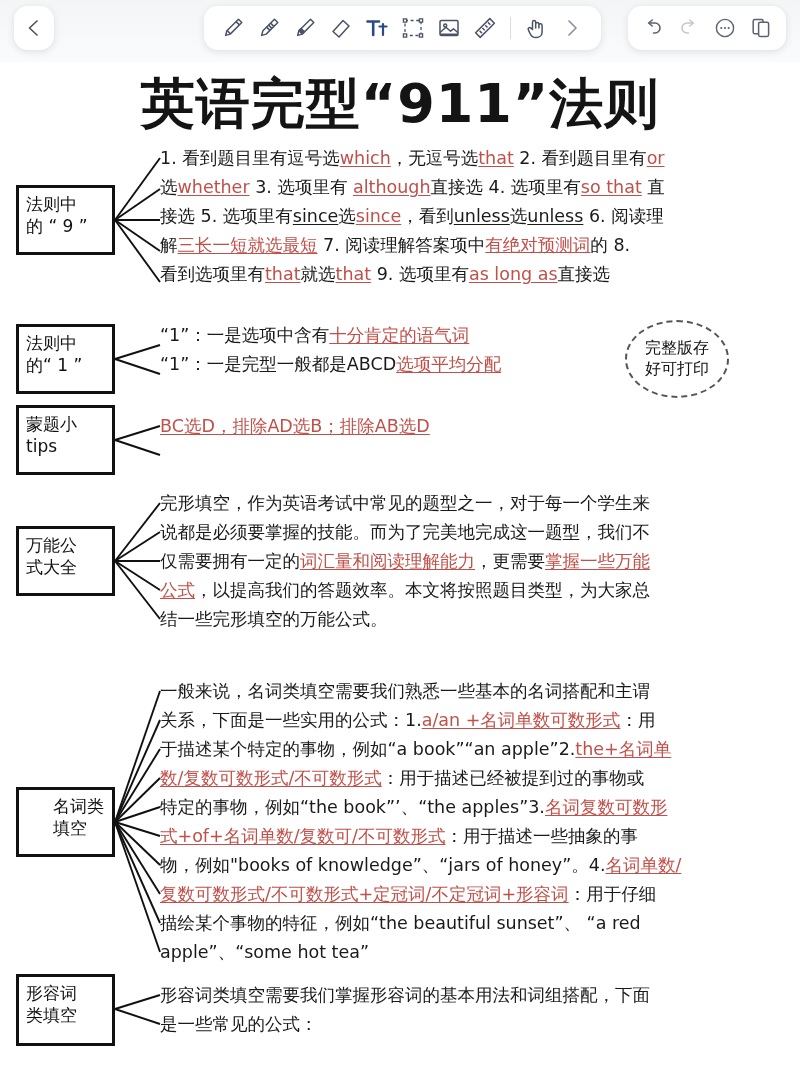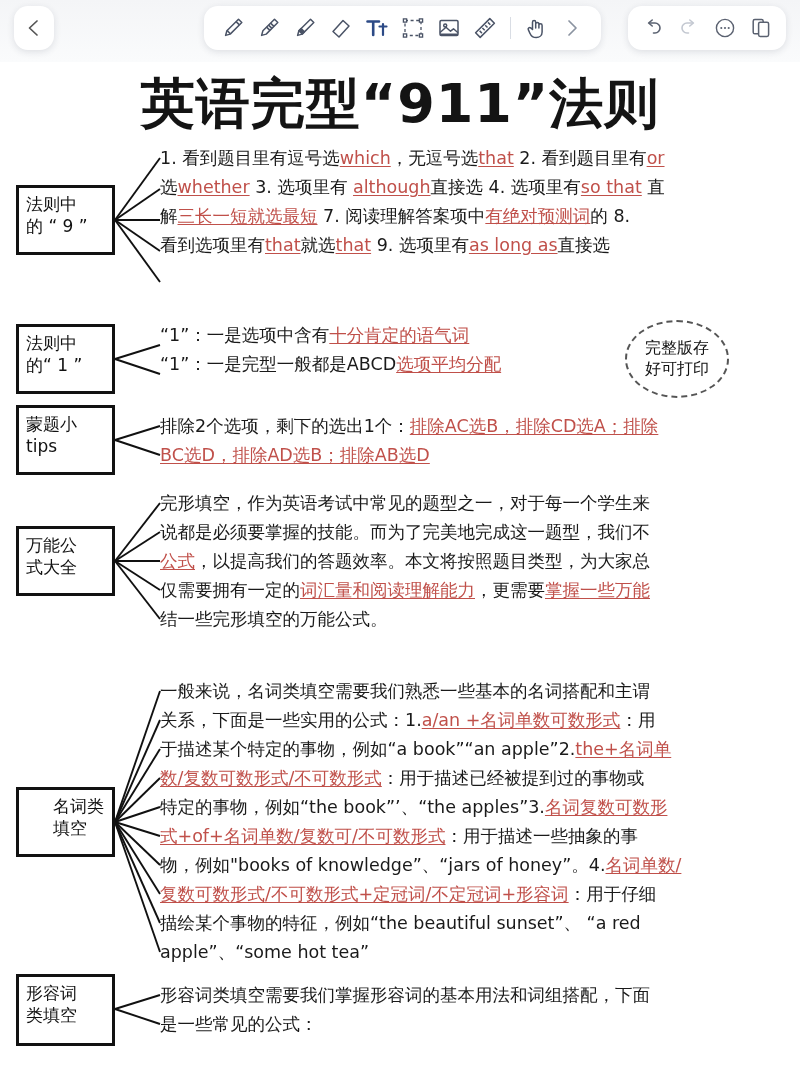--- a/index.html
+++ b/index.html
@@ -270,36 +270,36 @@
         <div>填空</div>
       </div>
     <div class="lbl-box" style="left:16px; top:912px; width:99px; height:72px;">
         <div>形容词</div>
         <div>类填空</div>
       </div>
 
     <div class="tblock" style="left:160px; top:82px;  width:625px;">
         <p><span>1. 看到题目里有逗号选</span><span class="ru">which</span><span>，无逗号选</span><span class="ru">that</span><span> 2. 看到题目里有</span><span class="ru">or</span></p>
         <p><span>选</span><span class="ru">whether</span><span>  3. 选项里有 </span><span class="ru">although</span><span>直接选  4. 选项里有</span><span class="ru">so that</span><span> 直</span></p>
+        <p><span>接选  5. 选项里有</span><span class="bu">since</span><span>选</span><span class="ru">since</span><span>，看到</span><span class="bu">unless</span><span>选</span><span class="bu">unless</span><span>  6. 阅读理</span></p>
         <p><span>解</span><span class="ru">三长一短就选最短</span><span>  7. 阅读理解答案项中</span><span class="r">有绝对预测词</span><span>的  8.</span></p>
         <p><span>看到选项里有</span><span class="ru">that</span><span>就选</span><span class="ru">that</span><span>  9. 选项里有</span><span class="ru">as long as</span><span>直接选</span></p>
       </div>
     <div class="tblock" style="left:160px; top:259px; width:450px;">
         <p><span>“1”：一是选项中含有</span><span class="ru">十分肯定的语气词</span></p>
         <p><span>“1”：一是完型一般都是ABCD</span><span class="ru">选项平均分配</span></p>
       </div>
     <div class="tblock" style="left:160px; top:350px; width:625px;">
-        <p><span>排除2个选项，剩下的选出1个：</span><span class="ru">排除AC选B，排除CD选A；排除</span></p>
         <p><span class="ru">BC选D，排除AD选B；排除AB选D</span></p>
       </div>
     <div class="tblock" style="left:160px; top:427px; width:625px;">
         <p><span>完形填空，作为英语考试中常见的题型之一，对于每一个学生来</span></p>
         <p><span>说都是必须要掌握的技能。而为了完美地完成这一题型，我们不</span></p>
+        <p><span>仅需要拥有一定的</span><span class="ru">词汇量和阅读理解能力</span><span>，更需要</span><span class="ru">掌握一些万能</span></p>
         <p><span class="ru">公式</span><span>，以提高我们的答题效率。本文将按照题目类型，为大家总</span></p>
-        <p><span>仅需要拥有一定的</span><span class="ru">词汇量和阅读理解能力</span><span>，更需要</span><span class="ru">掌握一些万能</span></p>
         <p><span>结一些完形填空的万能公式。</span></p>
       </div>
     <div class="tblock" style="left:160px; top:615px; width:625px;">
         <p><span>一般来说，名词类填空需要我们熟悉一些基本的名词搭配和主谓</span></p>
         <p><span>关系，下面是一些实用的公式：1.</span><span class="ru">a/an +名词单数可数形式</span><span>：用</span></p>
         <p><span>于描述某个特定的事物，例如“a book”“an apple”2.</span><span class="ru">the+名词单</span></p>
         <p><span class="ru">数/复数可数形式/不可数形式</span><span>：用于描述已经被提到过的事物或</span></p>
         <p><span>特定的事物，例如“the book”’、“the apples”3.</span><span class="ru">名词复数可数形</span></p>
         <p><span class="ru">式+of+名词单数/复数可/不可数形式</span><span>：用于描述一些抽象的事</span></p>
         <p><span>物，例如"books of knowledge”、“jars of honey”。4.</span><span class="ru">名词单数/</span></p>

